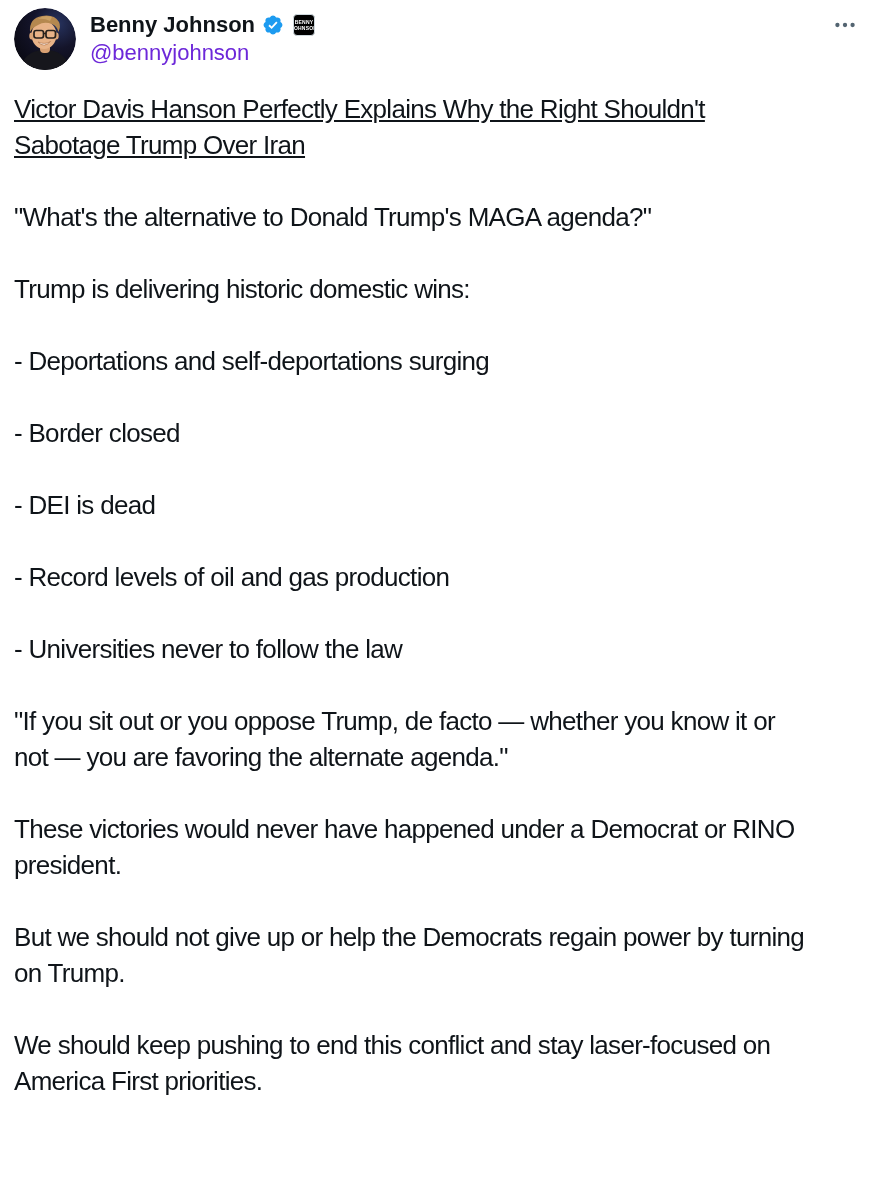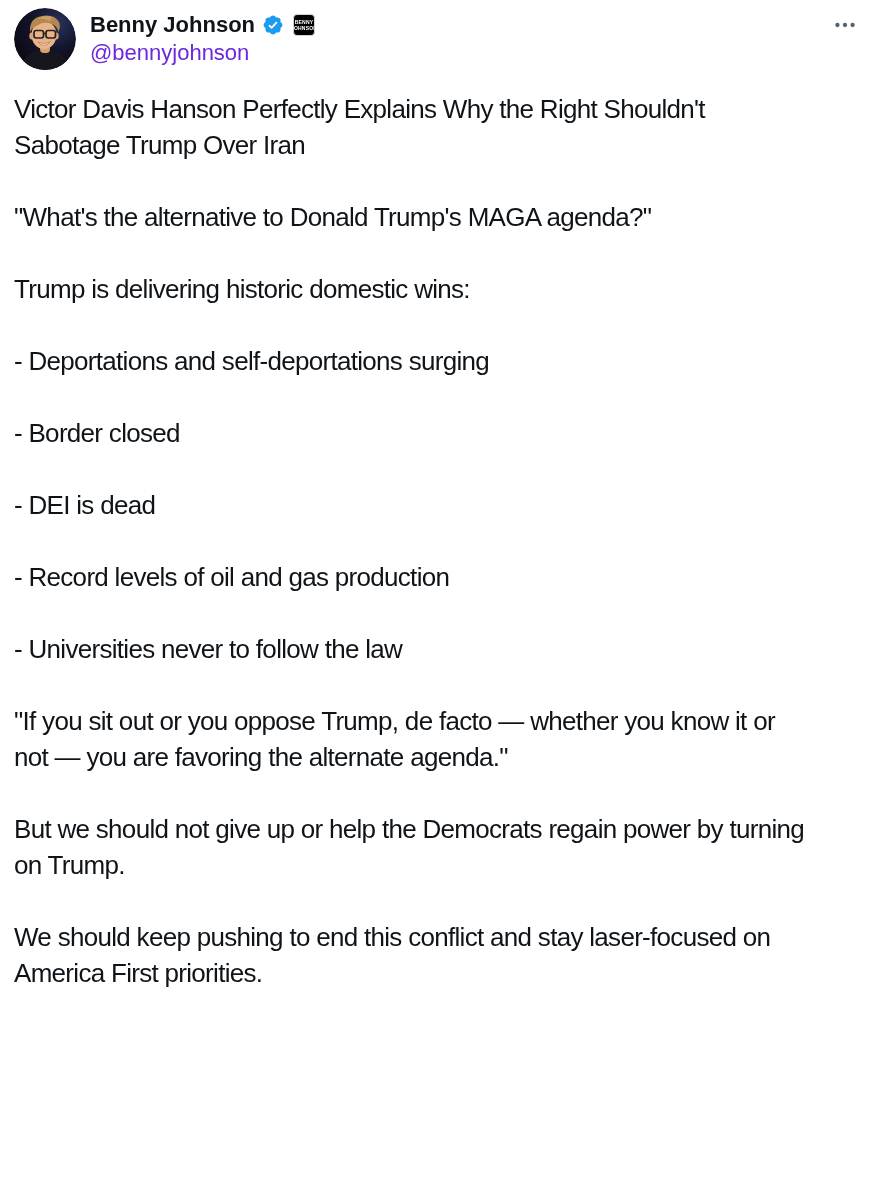--- a/index.html
+++ b/index.html
@@ -109,21 +109,21 @@
   }
   .tweet-paragraph {
     margin: 36px 0 0 0;
     font-size: 26px;
     line-height: 36px;
     letter-spacing: -0.7px;
     color: #0f1419;
     white-space: pre-line;
     font-weight: 400;
   }
-  .tweet-paragraph:first-child { margin-top: 4px; }
+  .tweet-paragraph:first-child { margin-top: 4px; text-decoration: underline; }
 </style>
 </head>
 <body>
 
 <article class="tweet">
   <header class="tweet-header">
 
     <div class="avatar-wrap">
       <svg width="62" height="62" viewBox="0 0 62 62">
         <defs>
@@ -191,18 +191,20 @@
 Sabotage Trump Over Iran</p>
       <p class="tweet-paragraph">"What's the alternative to Donald Trump's MAGA agenda?"</p>
       <p class="tweet-paragraph">Trump is delivering historic domestic wins:</p>
       <p class="tweet-paragraph">- Deportations and self-deportations surging</p>
       <p class="tweet-paragraph">- Border closed</p>
       <p class="tweet-paragraph">- DEI is dead</p>
       <p class="tweet-paragraph">- Record levels of oil and gas production</p>
       <p class="tweet-paragraph">- Universities never to follow the law</p>
       <p class="tweet-paragraph">"If you sit out or you oppose Trump, de facto — whether you know it or
 not — you are favoring the alternate agenda."</p>
+      <p class="tweet-paragraph">These victories would never have happened under a Democrat or RINO
+president.</p>
       <p class="tweet-paragraph">But we should not give up or help the Democrats regain power by turning
 on Trump.</p>
       <p class="tweet-paragraph">We should keep pushing to end this conflict and stay laser-focused on
 America First priorities.</p>
     </div>
 </article>
 
 </body></html>

